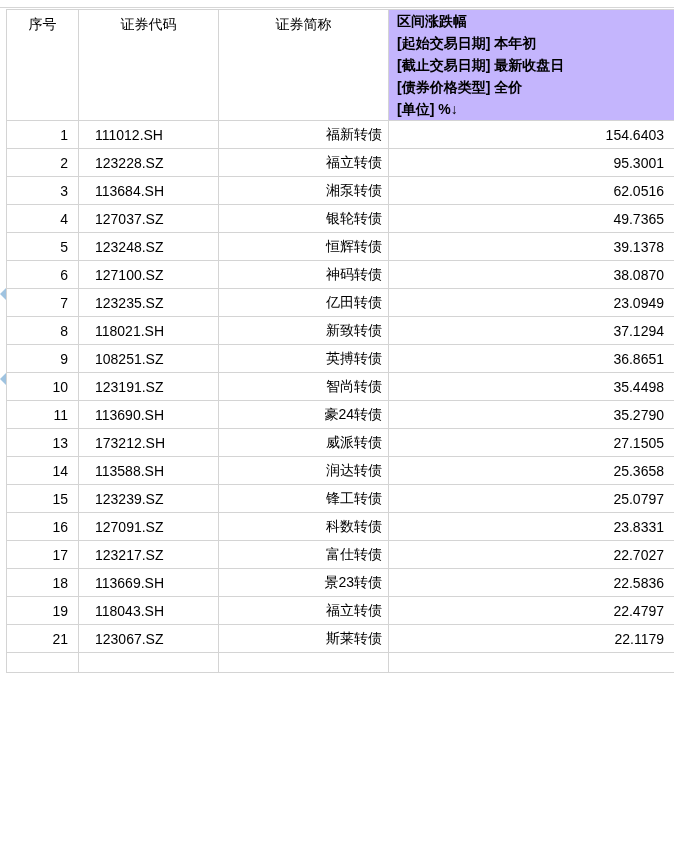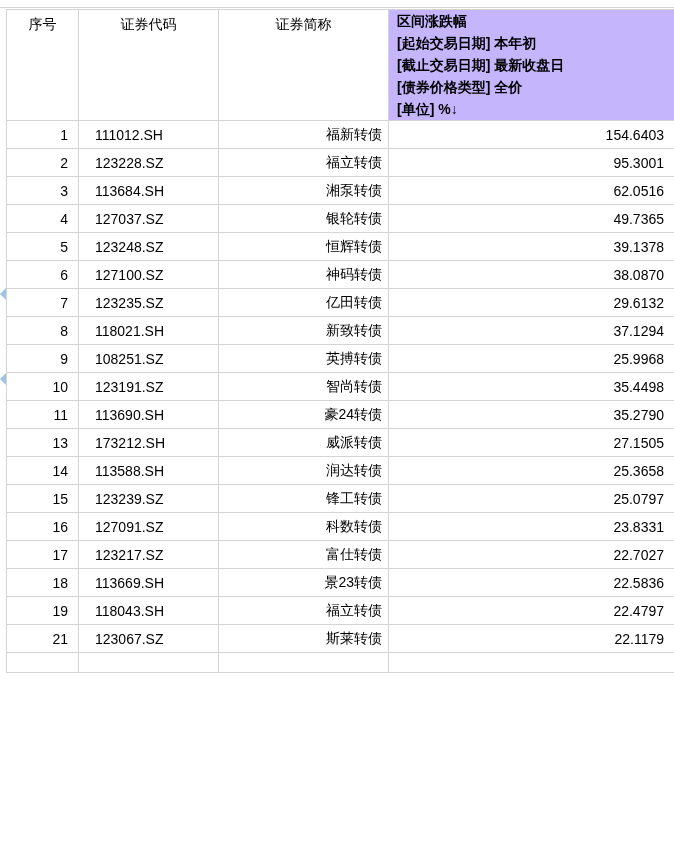--- a/index.html
+++ b/index.html
@@ -196,33 +196,33 @@
         <tr>
           <td class="idx">6</td>
           <td class="code">127100.SZ</td>
           <td class="name">神码转债</td>
           <td class="value">38.0870</td>
         </tr>
         <tr>
           <td class="idx">7</td>
           <td class="code">123235.SZ</td>
           <td class="name">亿田转债</td>
-          <td class="value">29.6132</td>
+          <td class="value">23.0949</td>
         </tr>
         <tr>
           <td class="idx">8</td>
           <td class="code">118021.SH</td>
           <td class="name">新致转债</td>
           <td class="value">37.1294</td>
         </tr>
         <tr>
           <td class="idx">9</td>
           <td class="code">108251.SZ</td>
           <td class="name">英搏转债</td>
-          <td class="value">25.9968</td>
+          <td class="value">36.8651</td>
         </tr>
         <tr>
           <td class="idx">10</td>
           <td class="code">123191.SZ</td>
           <td class="name">智尚转债</td>
           <td class="value">35.4498</td>
         </tr>
         <tr>
           <td class="idx">11</td>
           <td class="code">113690.SH</td>

